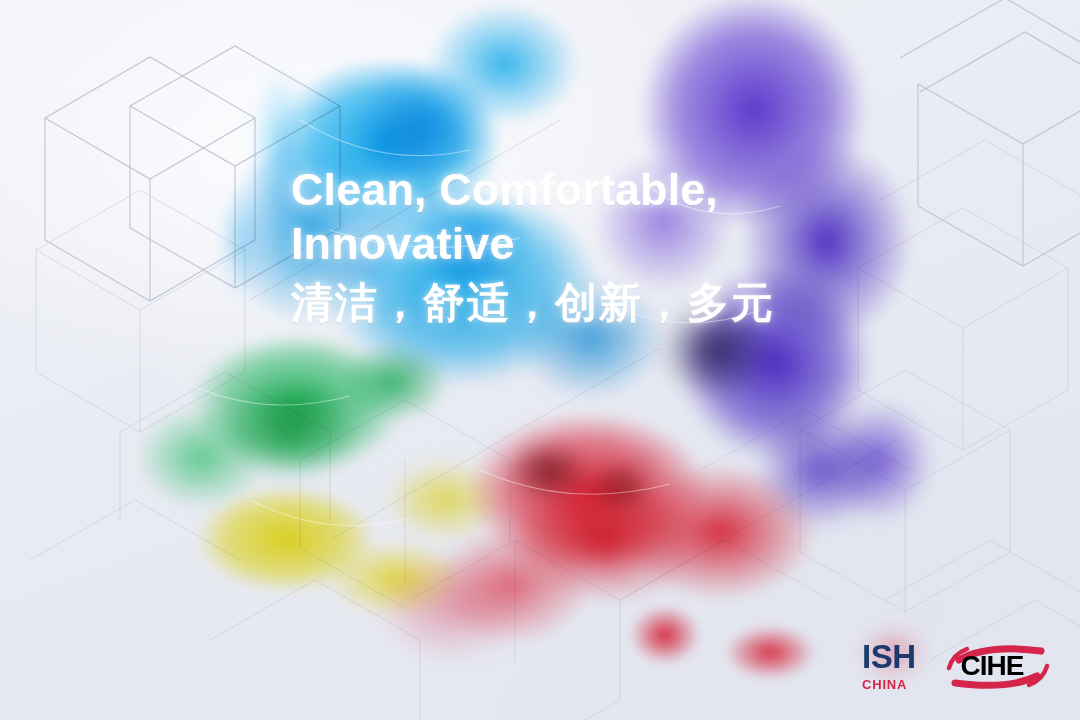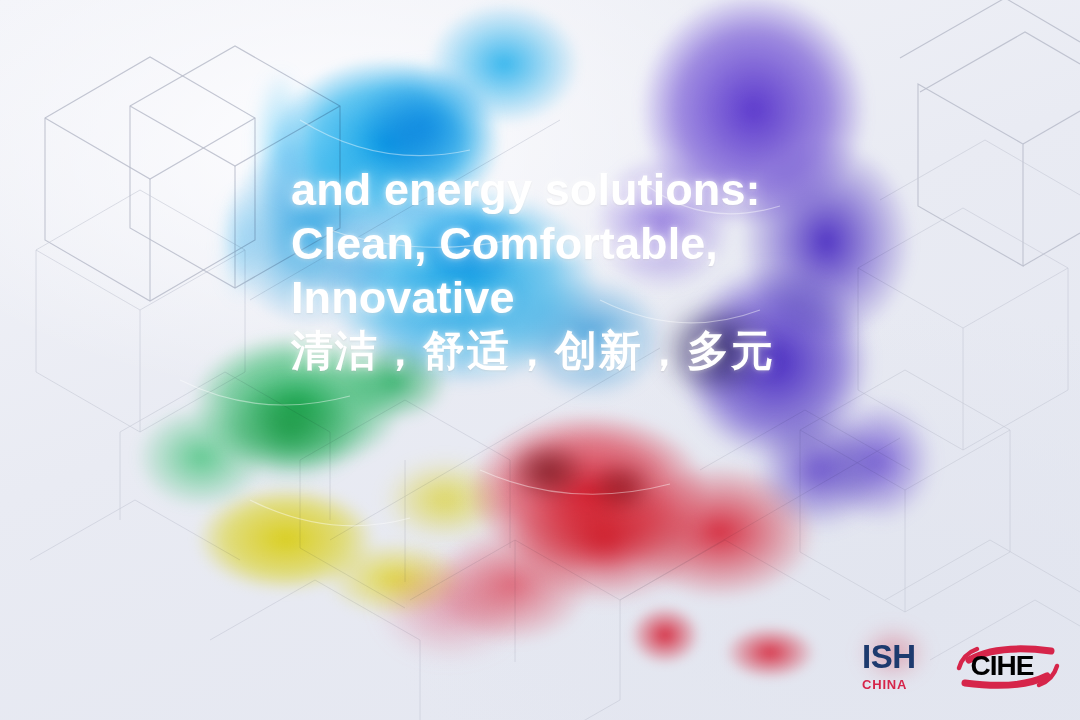--- a/index.html
+++ b/index.html
@@ -207,37 +207,37 @@
     text-shadow:
       0 0 14px rgba(255,255,255,.55),
       0 0 4px rgba(255,255,255,.5),
       0 1px 2px rgba(0,0,0,.10);
   }
   .hline-cn {
     color: #ffffff;
     font-size: 42px;
     line-height: 52px;
     font-weight: 700;
-    margin-top: 0;
+    margin-top: 6px;
     letter-spacing: 2px;
     white-space: nowrap;
     text-shadow:
       0 0 14px rgba(255,255,255,.5),
       0 0 4px rgba(255,255,255,.45),
       0 1px 2px rgba(0,0,0,.12);
   }
 
   
   .logos {
     position: absolute;
     left: 862px;
     top: 640px;
     display: flex;
     align-items: center;
-    gap: 35px;
+    gap: 25px;
   }
   .logo-ish { display: flex; flex-direction: column; align-items: flex-start; }
   .logo-ish-main {
     color: #1d3a6e;
     font-size: 33px;
     font-weight: 700;
     letter-spacing: -.5px;
     line-height: 33px;
   }
   .logo-ish-sub {
@@ -351,21 +351,20 @@
       <path class="streak" d="M330 230 Q420 260 520 238"></path>
       <path class="streak" d="M600 300 Q680 340 760 310"></path>
       <path class="streak" d="M180 380 Q260 420 350 396"></path>
       <path class="streak" d="M480 470 Q570 510 670 484"></path>
       <path class="streak" d="M640 180 Q700 230 780 206"></path>
       <path class="streak" d="M250 500 Q330 540 410 518"></path>
     </svg>
   </div>
 
   <div class="headline">
-    <div class="hline">and energy solutions:</div>
     <div class="hline">Clean, Comfortable,</div>
     <div class="hline">Innovative</div>
     <div class="hline-cn">清洁，舒适，创新，多元</div>
   </div>
 
   <div class="logos">
 
     <div class="logo-ish">
       <div class="logo-ish-main">ISH</div>
       <div class="logo-ish-sub">CHINA</div>

